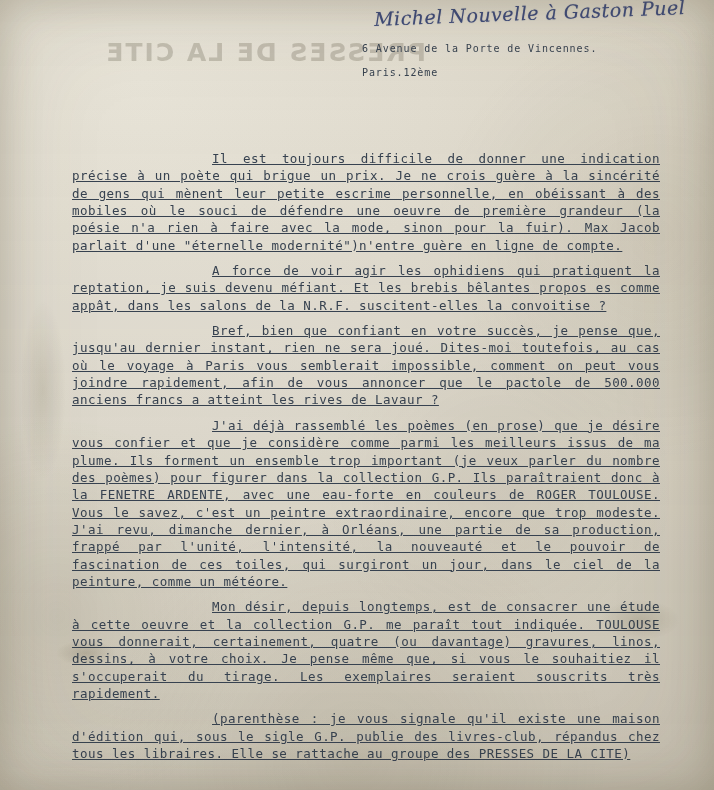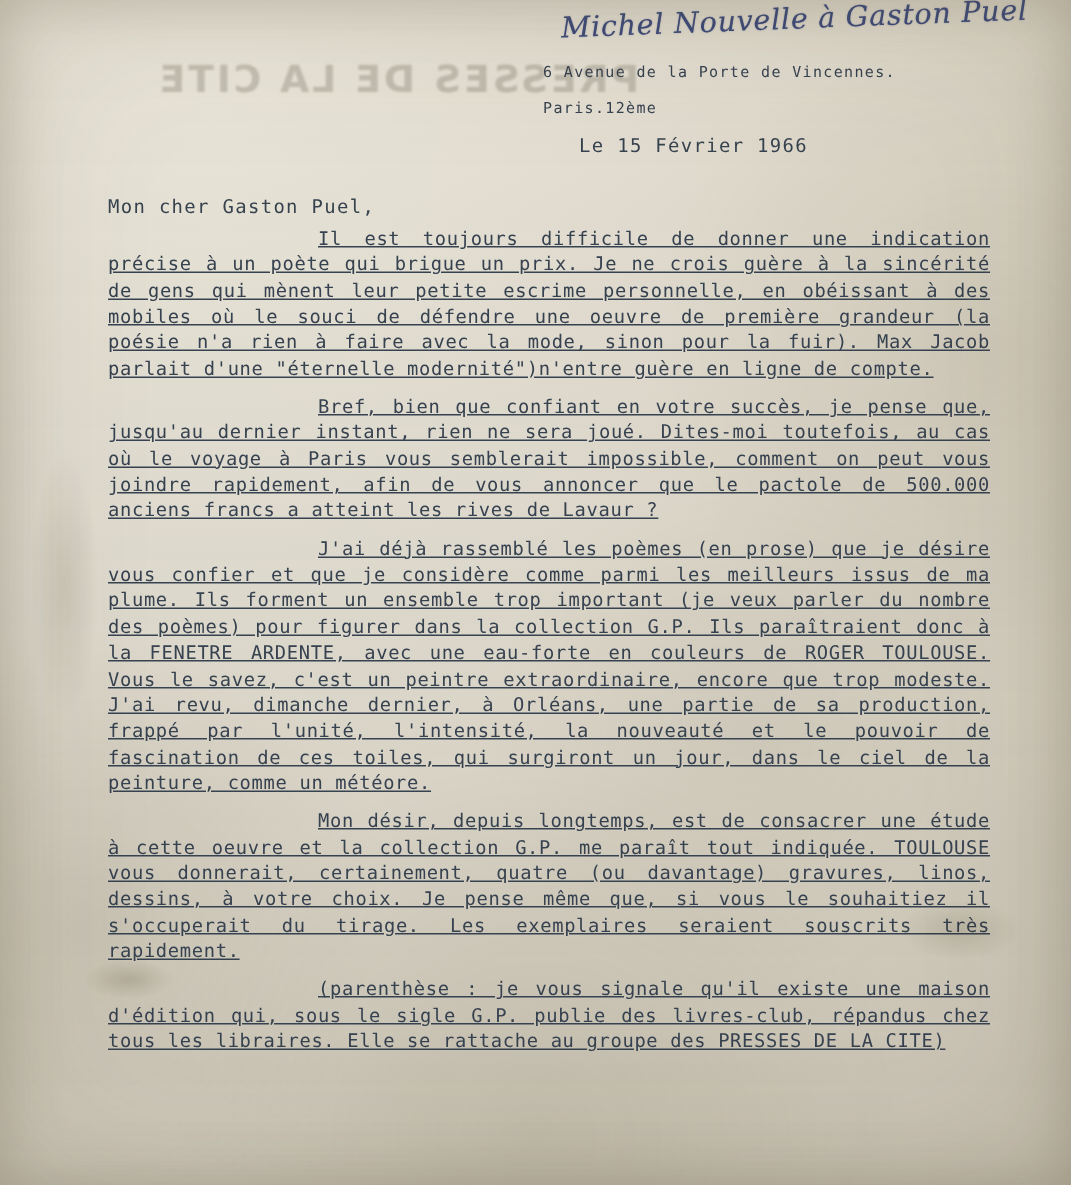--- a/index.html
+++ b/index.html
@@ -127,26 +127,25 @@
 <div class="page">
 
   <div class="grain"></div>
 
   <div class="showthrough">PRESSES DE LA CITE</div>
 
   <div class="handwritten">Michel Nouvelle à Gaston Puel</div>
 
   <div class="addr addr1">6 Avenue de la Porte de Vincennes.</div>
   <div class="addr addr2">Paris.12ème</div>
-  <div class="date">Le 15 Février 1966</div>
 
-  <div class="salutation">Mon cher Gaston Puel,</div>
 
   <div class="body">
     <p><span class="ind"></span><span>Il est toujours difficile de donner une indication précise à un poète qui brigue un prix. Je ne crois guère à la sincérité de gens qui mènent leur petite escrime personnelle, en obéissant à des mobiles où le souci de défendre une oeuvre de première grandeur (la poésie n'a rien à faire avec la mode, sinon pour la fuir). Max Jacob parlait d'une "éternelle modernité")n'entre guère en ligne de compte.</span></p>
+    <p><span class="ind"></span><span>A force de voir agir les ophidiens qui pratiquent la reptation, je suis devenu méfiant. Et les brebis bêlantes propos es comme appât, dans les salons de la N.R.F. suscitent-elles la convoitise ?</span></p>
     <p><span class="ind"></span><span>Bref, bien que confiant en votre succès, je pense que, jusqu'au dernier instant, rien ne sera joué. Dites-moi toutefois, au cas où le voyage à Paris vous semblerait impossible, comment on peut vous joindre rapidement, afin de vous annoncer que le pactole de 500.000 anciens francs a atteint les rives de Lavaur ?</span></p>
     <p><span class="ind"></span><span>J'ai déjà rassemblé les poèmes (en prose) que je désire vous confier et que je considère comme parmi les meilleurs issus de ma plume. Ils forment un ensemble trop important (je veux parler du nombre des poèmes) pour figurer dans la collection G.P. Ils paraîtraient donc à la FENETRE ARDENTE, avec une eau-forte en couleurs de ROGER TOULOUSE. Vous le savez, c'est un peintre extraordinaire, encore que trop modeste. J'ai revu, dimanche dernier, à Orléans, une partie de sa production, frappé par l'unité, l'intensité, la nouveauté et le pouvoir de fascination de ces toiles, qui surgiront un jour, dans le ciel de la peinture, comme un météore.</span></p>
     <p><span class="ind"></span><span>Mon désir, depuis longtemps, est de consacrer une étude à cette oeuvre et la collection G.P. me paraît tout indiquée. TOULOUSE vous donnerait, certainement, quatre (ou davantage) gravures, linos, dessins, à votre choix. Je pense même que, si vous le souhaitiez il s'occuperait du tirage. Les exemplaires seraient souscrits très rapidement.</span></p>
     <p><span class="ind"></span><span>(parenthèse : je vous signale qu'il existe une maison d'édition qui, sous le sigle G.P. publie des livres-club, répandus chez tous les libraires. Elle se rattache au groupe des PRESSES DE LA CITE)</span></p>
 
   </div>
 
   <div class="smudge s1"></div>
   <div class="smudge s2"></div>
   <div class="smudge s3"></div>

